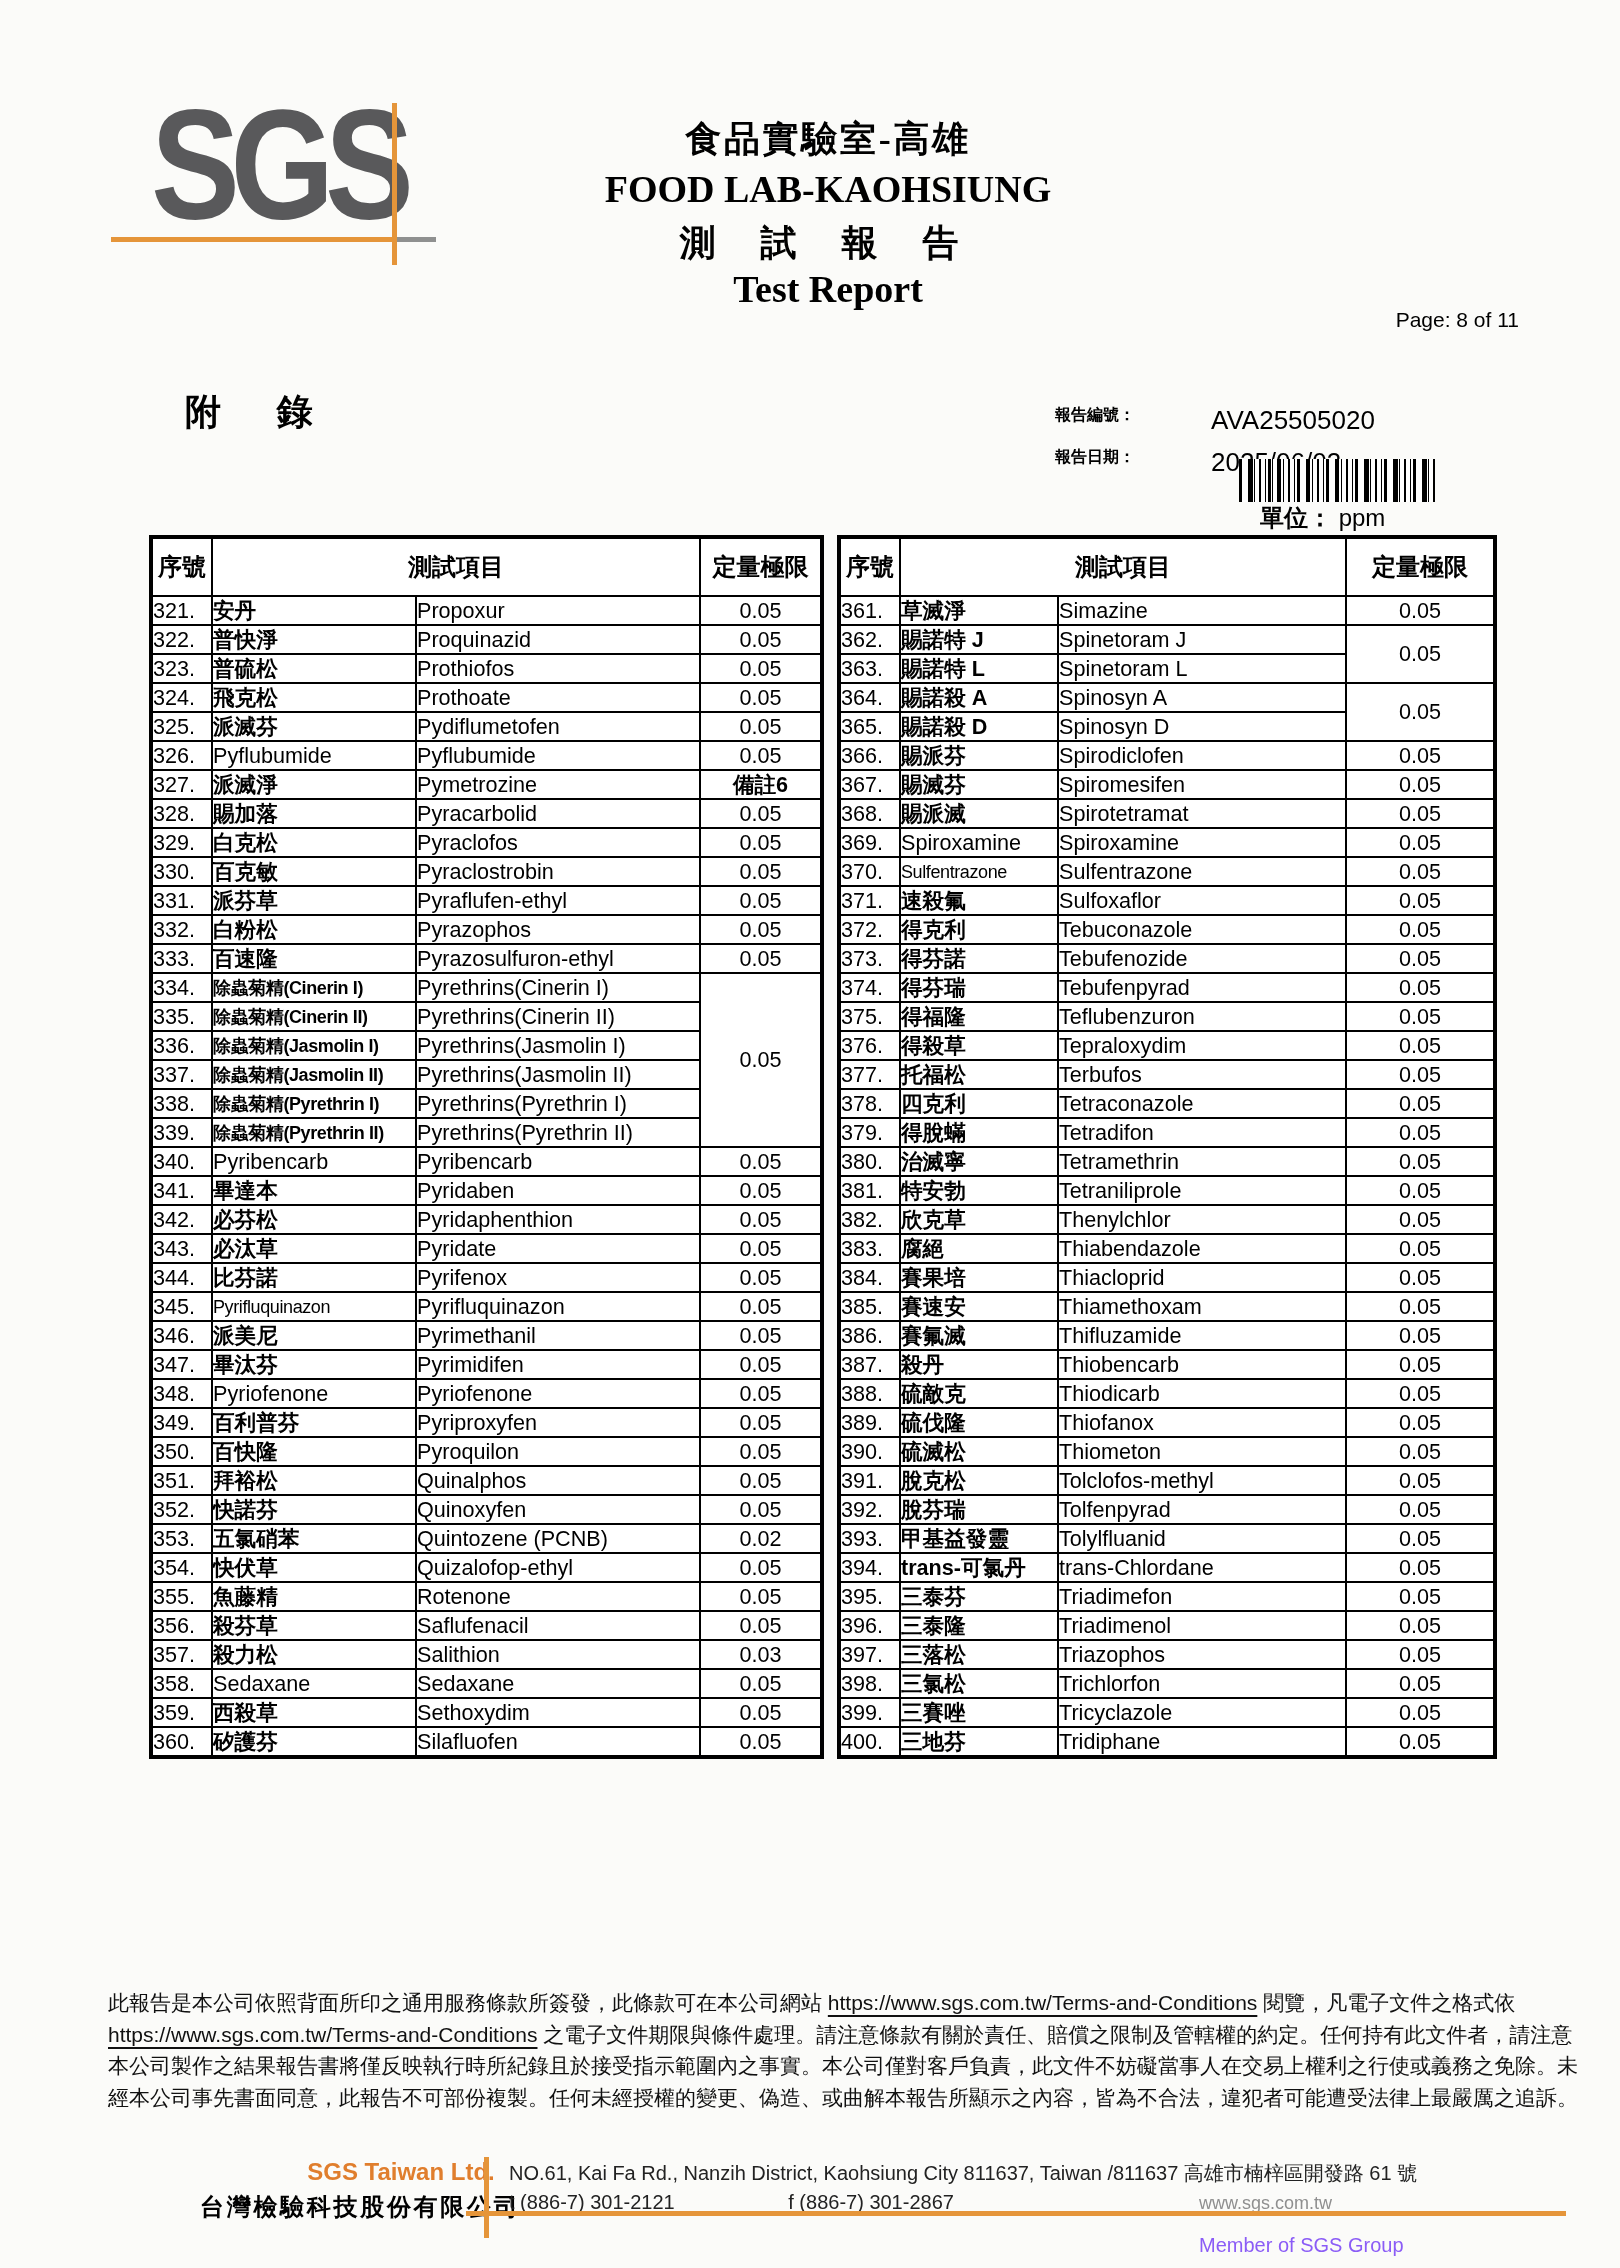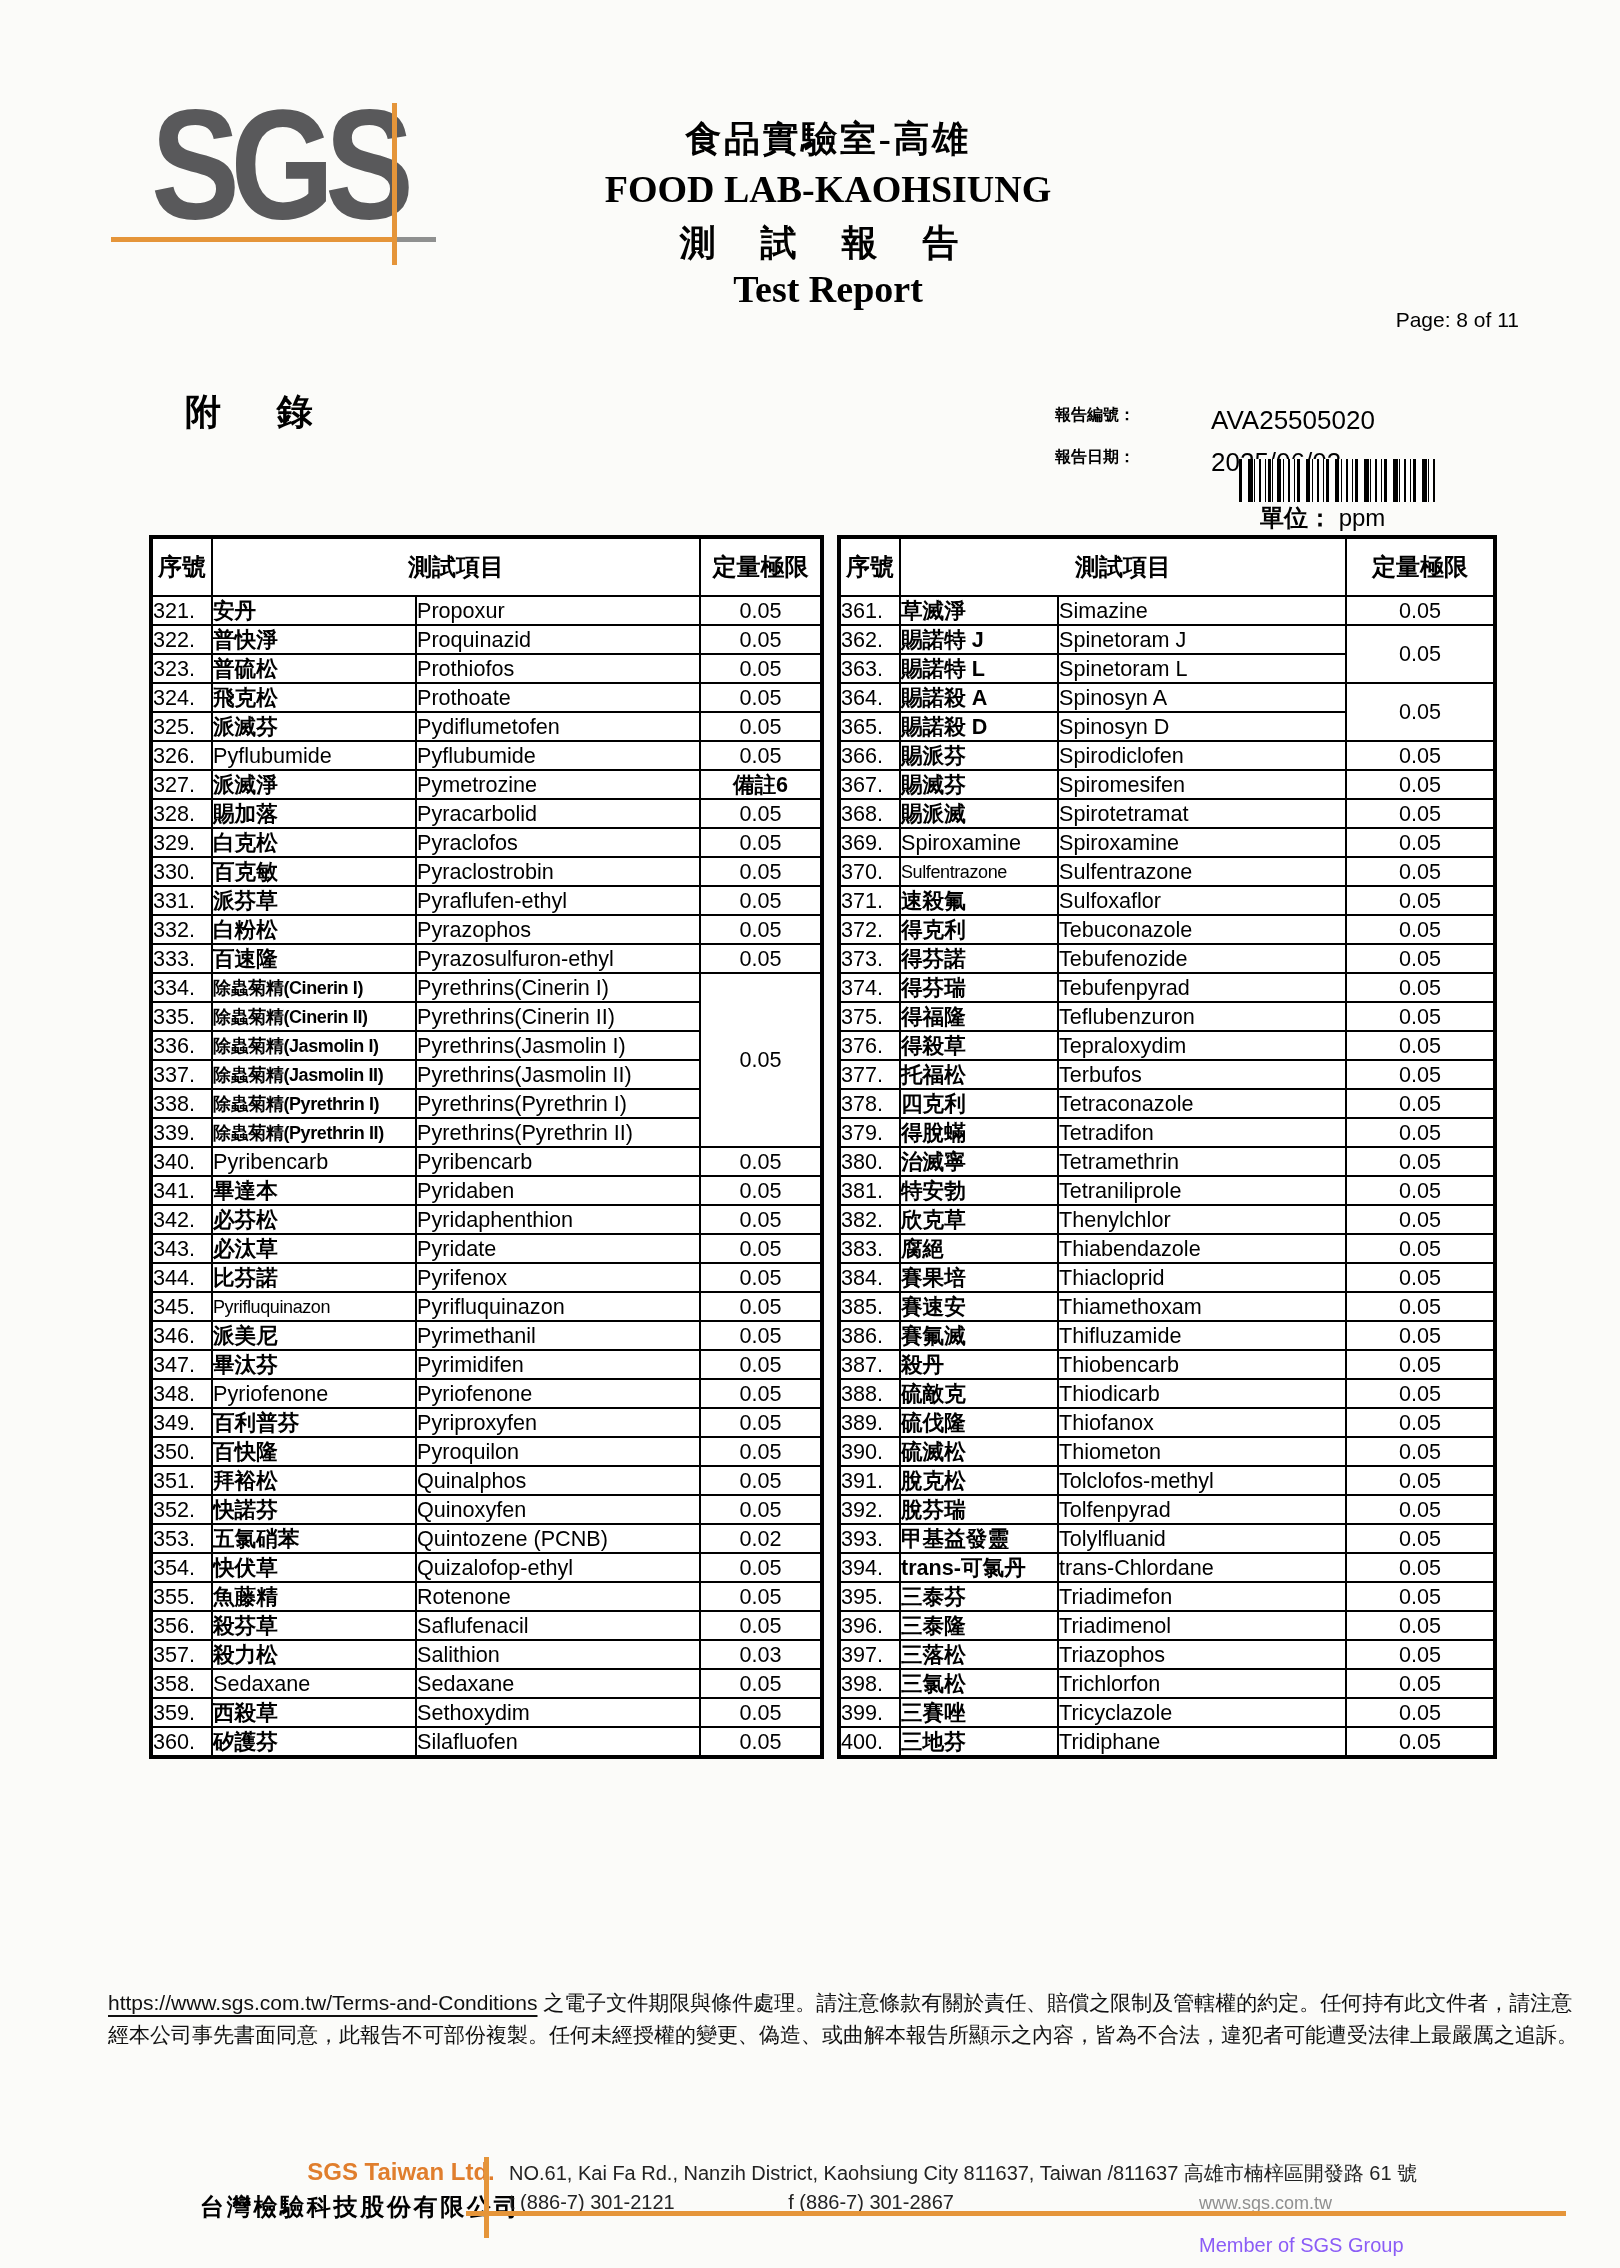--- a/index.html
+++ b/index.html
@@ -618,21 +618,23 @@
         <tr>
           <td class="no">400.</td>
           <td class="zh cjk">三地芬</td>
           <td class="en">Tridiphane</td>
           <td class="loq">0.05</td>
         </tr>
       </tbody>
   </table>
 
   <div class="legal">
+      <div class="legal-line"><span>此報告是本公司依照背面所印之通用服務條款所簽發，此條款可在本公司網站 </span><span class="url">https://www.sgs.com.tw/Terms-and-Conditions</span><span> 閱覽，凡電子文件之格式依</span></div>
       <div class="legal-line"><span class="url">https://www.sgs.com.tw/Terms-and-Conditions</span><span> 之電子文件期限與條件處理。請注意條款有關於責任、賠償之限制及管轄權的約定。任何持有此文件者，請注意</span></div>
+      <div class="legal-line"><span>本公司製作之結果報告書將僅反映執行時所紀錄且於接受指示範圍內之事實。本公司僅對客戶負責，此文件不妨礙當事人在交易上權利之行使或義務之免除。未</span></div>
       <div class="legal-line"><span>經本公司事先書面同意，此報告不可部份複製。任何未經授權的變更、偽造、或曲解本報告所顯示之內容，皆為不合法，違犯者可能遭受法律上最嚴厲之追訴。</span></div>
     </div>
 
   <div class="f-sgs-en">SGS Taiwan Ltd.</div>
   <div class="f-sgs-zh">台灣檢驗科技股份有限公司</div>
   <div class="f-vline"></div>
   <div class="f-address">NO.61, Kai Fa Rd., Nanzih District, Kaohsiung City 811637, Taiwan /811637 高雄市楠梓區開發路 61 號</div>
   <div class="f-phones">
     <span class="f-tel">t (886-7) 301-2121</span>
     <span class="f-fax">f (886-7) 301-2867</span>

